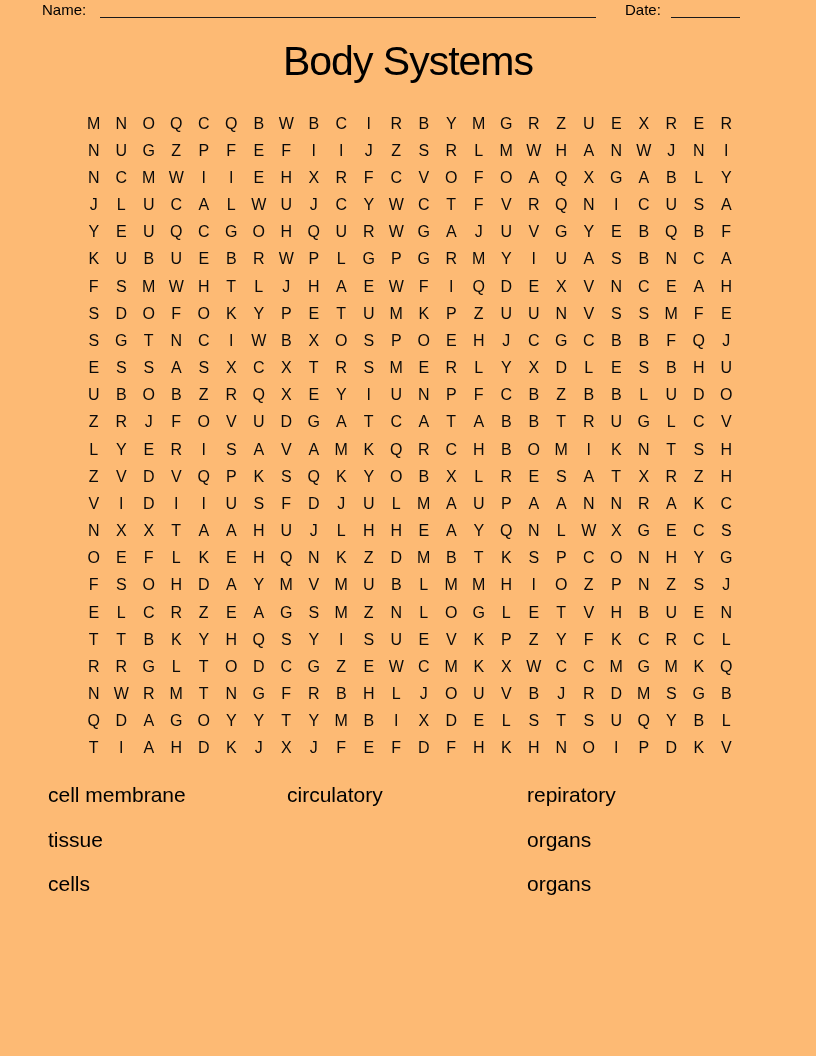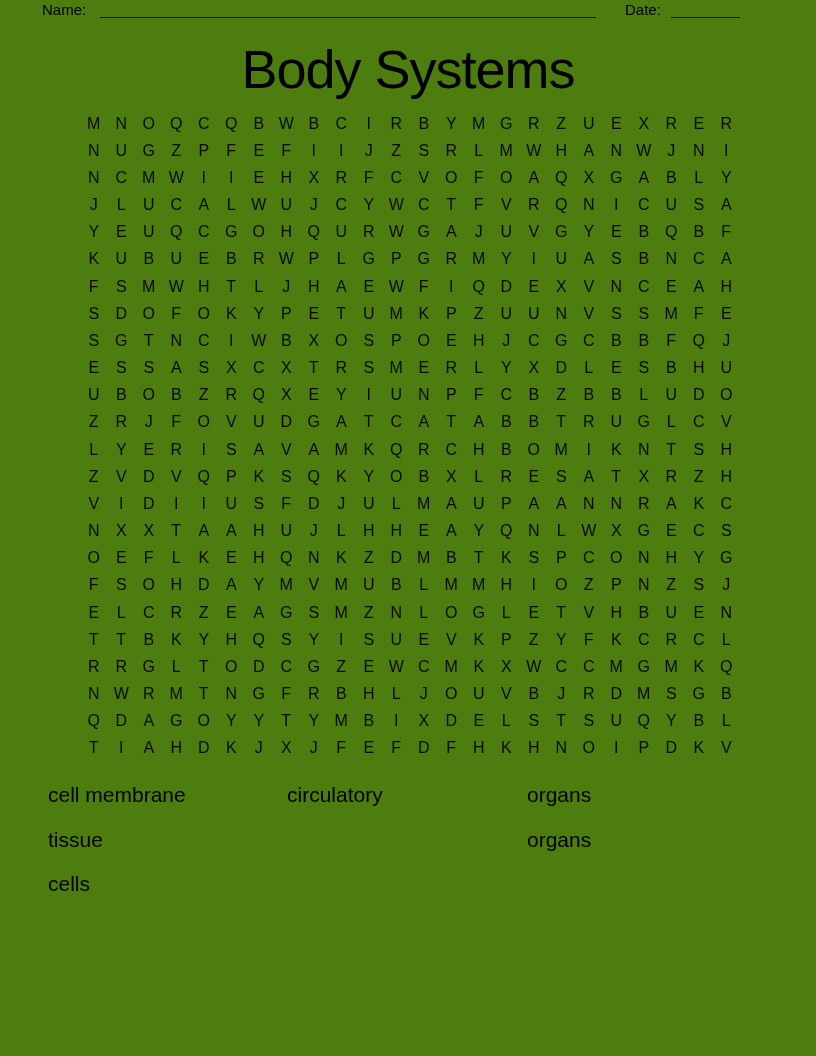--- a/index.html
+++ b/index.html
@@ -4,35 +4,35 @@
 <style>
   * { margin: 0; padding: 0; box-sizing: border-box; }
   html, body { background: #ffffff; }
   body {
     width: 816px; height: 1056px;
     position: relative;
     font-family: "Liberation Sans", sans-serif;
     color: #000;
     overflow: hidden;
   }
-  .page { position: absolute; inset: 0; background: #4d7c0f; }
+  .page { position: absolute; inset: 0; background: #fdba74; }
 
   
   .hdr-label { position: absolute; top: 1px; font-size: 15px; color: #000; }
   .name-label { left: 42px; }
   .date-label { left: 625px; }
   .fill-line { position: absolute; top: 0; height: 18px; border-bottom: 1.5px solid #1a1a1a; }
   .name-line { left: 100px; width: 496px; }
   .date-line { left: 671px; width: 69px; }
 
   
   .title {
     position: absolute; top: 38px; left: 0; width: 816px;
     text-align: center;
-    font-size: 54px; font-weight: 400; letter-spacing: -1px;
+    font-size: 41px; font-weight: 400; letter-spacing: -1px;
     font-family: "Liberation Sans", sans-serif;
   }
 
   
   .grid {
     position: absolute; left: 80px; top: 110px;
     width: 660px; height: 652px;
     display: grid;
     grid-template-columns: repeat(24, 1fr);
     grid-template-rows: repeat(24, 1fr);
@@ -650,18 +650,19 @@
   <div class="wordbank">
     <div class="word-col word-col-1">
         <div>cell membrane</div>
         <div>tissue</div>
         <div>cells</div>
       </div>
     <div class="word-col word-col-2">
         <div>circulatory</div>
       </div>
     <div class="word-col word-col-3">
+        <div>repiratory</div>
         <div>organs</div>
         <div>organs</div>
       </div>
   </div>
 
 </div>
 
 </body></html>

